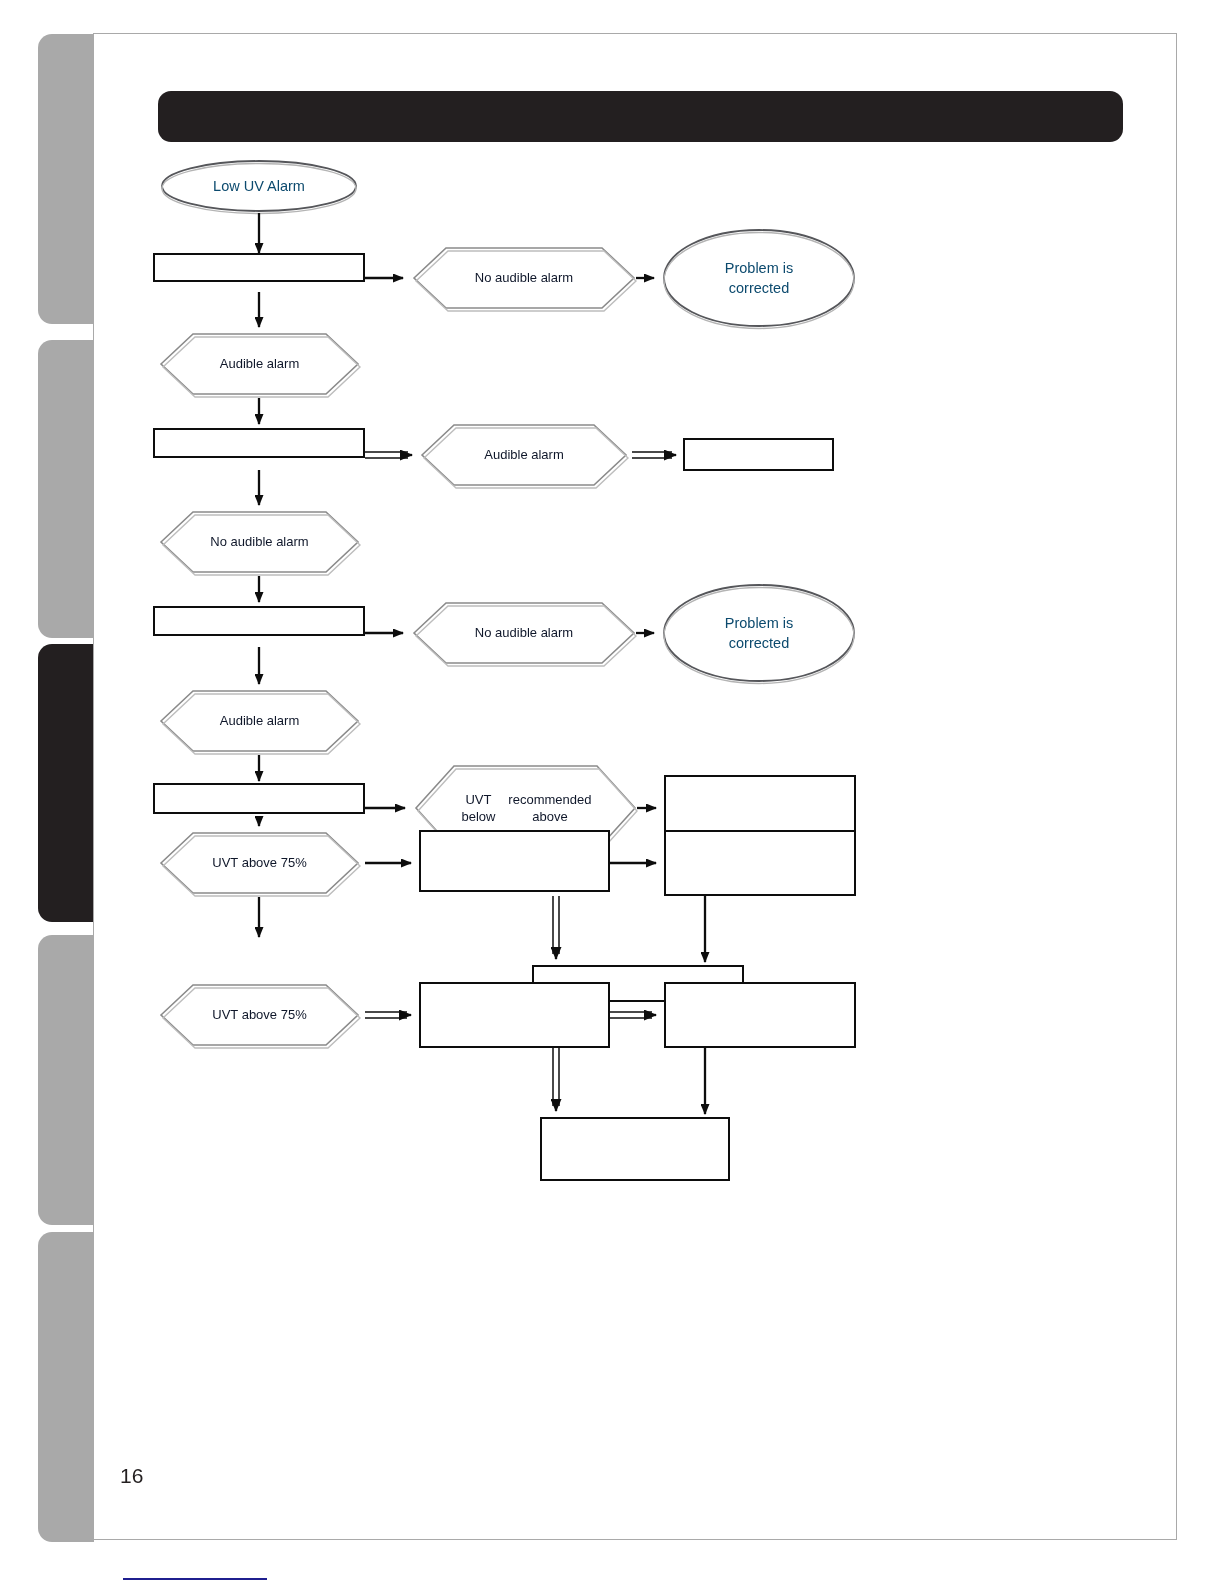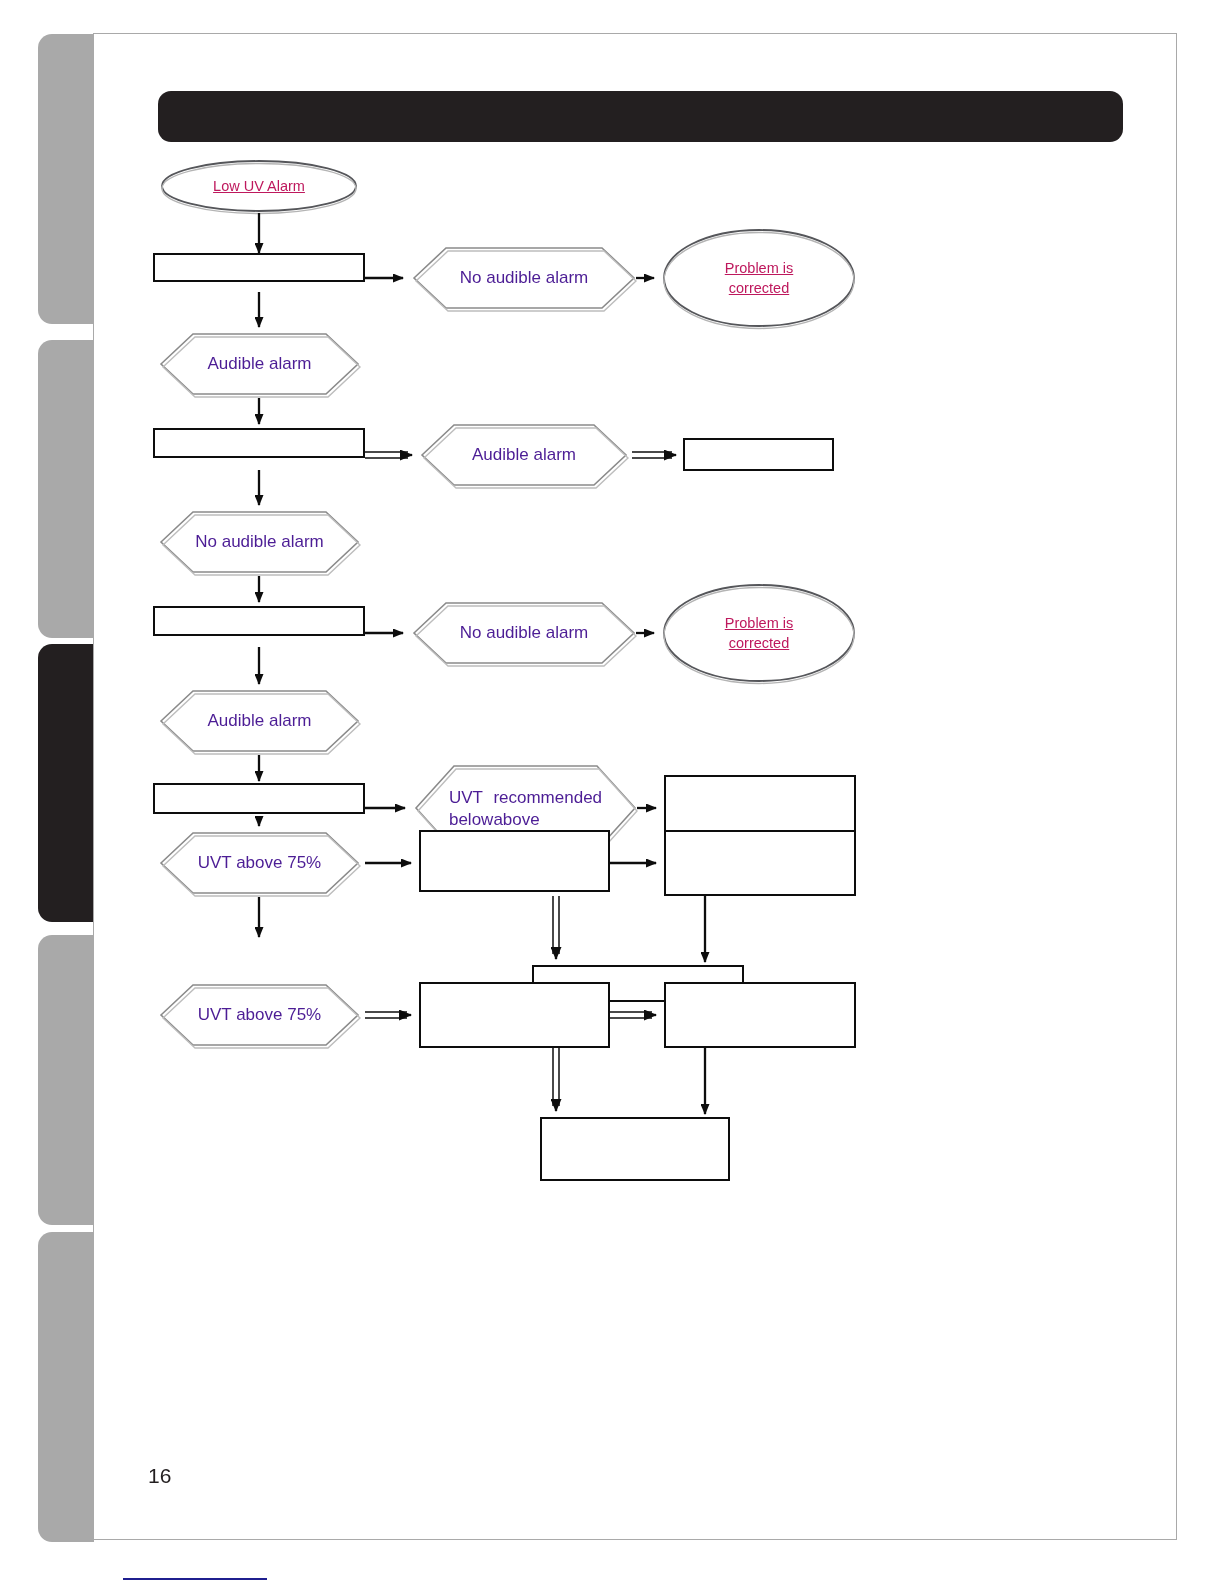--- a/index.html
+++ b/index.html
@@ -15,40 +15,40 @@
   .tab.t4{top:935px;height:290px;border-radius:14px 0 0 14px;}
   .tab.t5{top:1232px;height:310px;border-radius:14px 0 0 14px;}
 
   
   .page{position:absolute;left:93px;top:33px;width:1082px;height:1505px;
         background:#ffffff;border:1px solid #a9a9a9;z-index:4;}
 
   .header-bar{position:absolute;left:64px;top:57px;width:965px;height:51px;
               background:#231f20;border-radius:13px;}
 
-  .page-num{position:absolute;left:26px;top:1430px;font-size:21px;color:#231f20;margin-left:28px;}
+  .page-num{position:absolute;left:26px;top:1430px;font-size:21px;color:#231f20;}
 
   .bottom-rule{position:absolute;left:123px;top:1578px;width:144px;height:2px;
                background:#1f1f8f;z-index:6;}
 
   
   .canvas{position:absolute;left:0;top:0;width:1082px;height:1505px;}
   .canvas svg{position:absolute;left:0;top:0;}
 
   .node{position:absolute;box-sizing:border-box;display:flex;
         align-items:center;justify-content:center;text-align:center;
         font-size:14.5px;color:#231f20;line-height:1.35;}
 
   .rect{border:2.4px solid #0d0d0d;background:#fff;}
   .hex-lbl{position:absolute;display:flex;align-items:center;justify-content:center;
-           font-size:17px;color:#4c1d95;line-height:1.3;
+           text-align:center;font-size:13px;color:#0f172a;line-height:1.3;
            pointer-events:none;}
   .ell-lbl{position:absolute;display:flex;align-items:center;justify-content:center;
-           text-align:center;font-size:14.5px;color:#be185d;line-height:1.35;
-           pointer-events:none;text-decoration:underline;}
+           text-align:center;font-size:14.5px;color:#0c4a6e;line-height:1.35;
+           pointer-events:none;}
 </style>
 </head>
 <body>
 
 <div class="tab t1"></div>
 <div class="tab t2"></div>
 <div class="tab t3 dark"></div>
 <div class="tab t4"></div>
 <div class="tab t5"></div>
 

